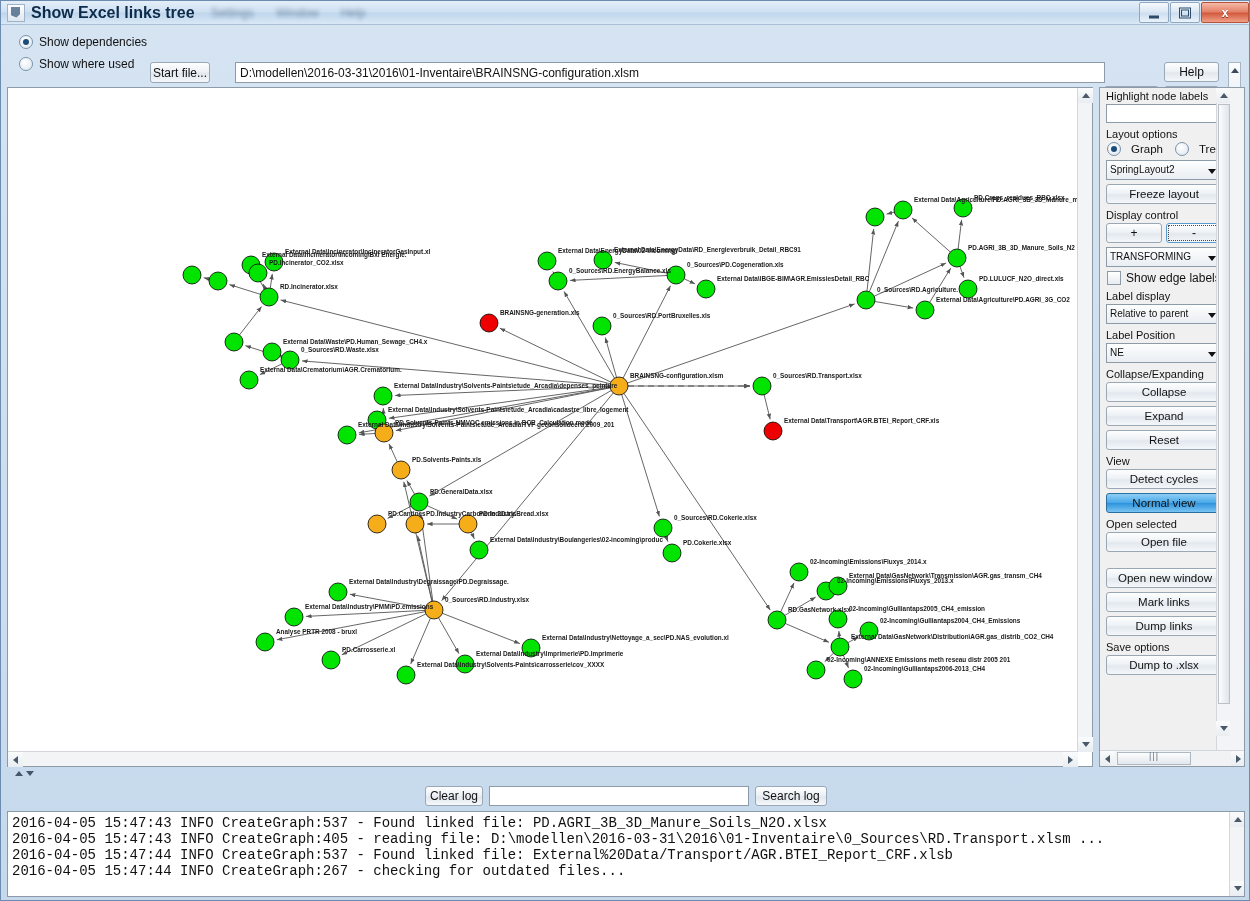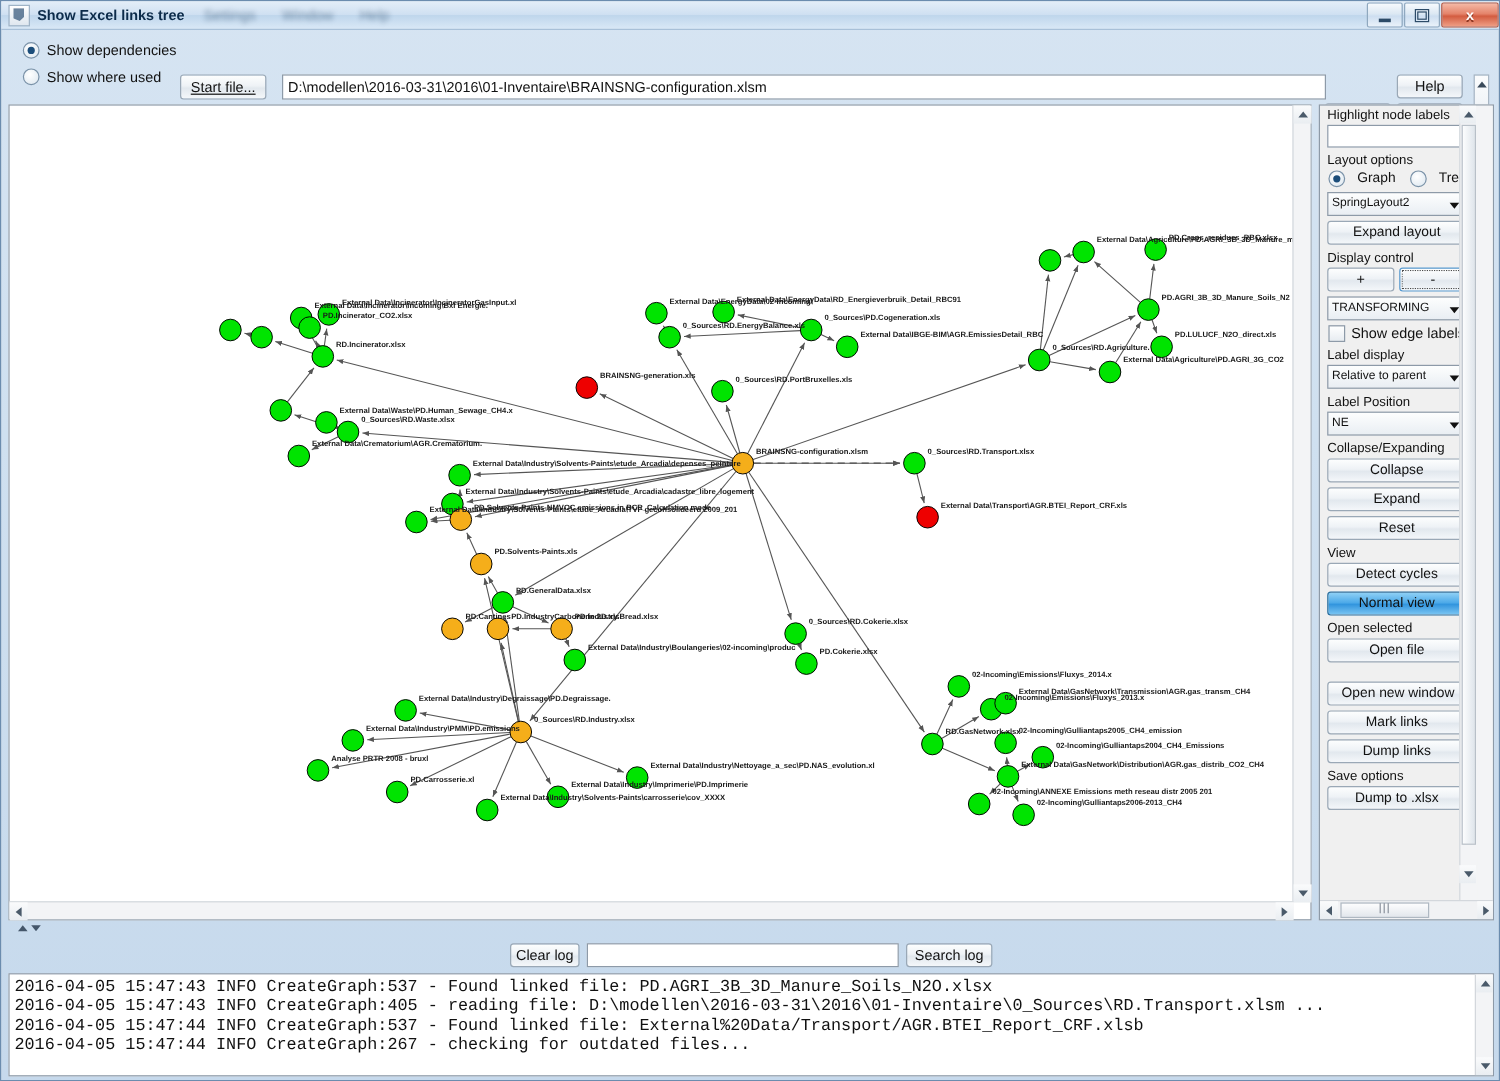--- a/index.html
+++ b/index.html
@@ -34,21 +34,21 @@
     border: 1px solid #9fb3c6;
     position: relative; flex: 0 0 auto;
   }
   .title-icon::after{
     content:""; position:absolute; left:3px; top:2px; width:9px; height:11px;
     background:#3a5b7d;
     clip-path: polygon(0 0,100% 0,100% 70%,60% 100%,0 80%);
     opacity:.75;
   }
   .title-text {
-    font-size: 12px; color:#0c2b4a; font-weight: 600; white-space: nowrap;
+    font-size: 16px; color:#0c2b4a; font-weight: 600; white-space: nowrap;
   }
   .title-menu {
     margin-left: 16px; display:flex; gap: 22px;
     filter: blur(2.2px);
     opacity: .55;
   }
   .title-menu span { font-size:12px; color:#2a4a68; }
   .win-buttons {
     position:absolute; right:2px; top:1px; display:flex; gap:1px;
   }
@@ -94,21 +94,21 @@
     font-size: 12px; color:#111;
     font-family: "Liberation Sans", sans-serif;
     padding: 0; text-align:center;
     box-sizing: border-box;
     cursor: default;
   }
   .btn.hl {
     background: linear-gradient(180deg,#8fd0f5 0%, #4aa8e8 48%, #2f93dd 52%, #79c4f2 100%);
     border-color:#2a6f9e;
   }
-  .btn-startfile { position:absolute; left:143px; top:33px; width:72px; height:21px;text-decoration:underline; }
+  .btn-startfile { position:absolute; left:143px; top:33px; width:60px; height:21px; }
   .path-field {
     position:absolute; left:228px; top:33px; width:870px; height:21px;
     background:#fff; border:1px solid #8d9aa8; box-sizing:border-box;
     font-size:12px; color:#111; padding: 2px 4px; line-height:16px;
     white-space:nowrap; overflow:hidden;
   }
   .btn-help { position:absolute; left:1157px; top:33px; width:55px; height:20px; }
   .btn-clear { position:absolute; left:1097px; top:57px; width:55px; height:20px; }
   .btn-start { position:absolute; left:1157px; top:57px; width:55px; height:20px; }
 
@@ -483,21 +483,21 @@
         <div class="sb-radio-row">
           <span class="radio checked"></span>
           <span class="radio-label">Graph</span>
           <span class="radio" style="margin-left:8px;"></span>
           <span class="radio-label">Tree</span>
         </div>
         <div class="sb-combo">
           <span>SpringLayout2</span>
           <span class="caret"></span>
         </div>
-        <button class="btn sb-btn">Expand layout</button>
+        <button class="btn sb-btn">Freeze layout</button>
       </div>
 
       <div class="grp">
         <div class="grp-title">Display control</div>
         <div class="plusminus-row">
           <button class="btn pm-btn">+</button>
           <button class="btn pm-btn focus">-</button>
         </div>
         <div class="sb-combo">
           <span>TRANSFORMING</span>

